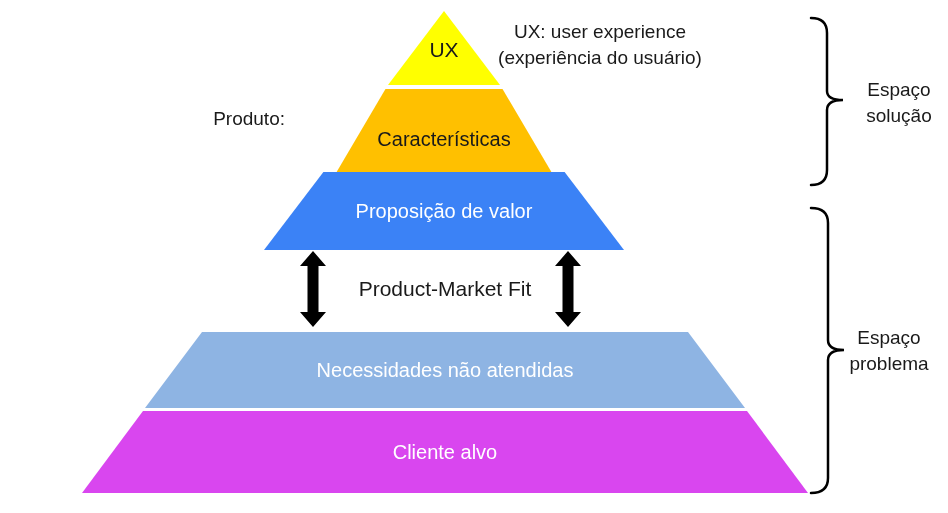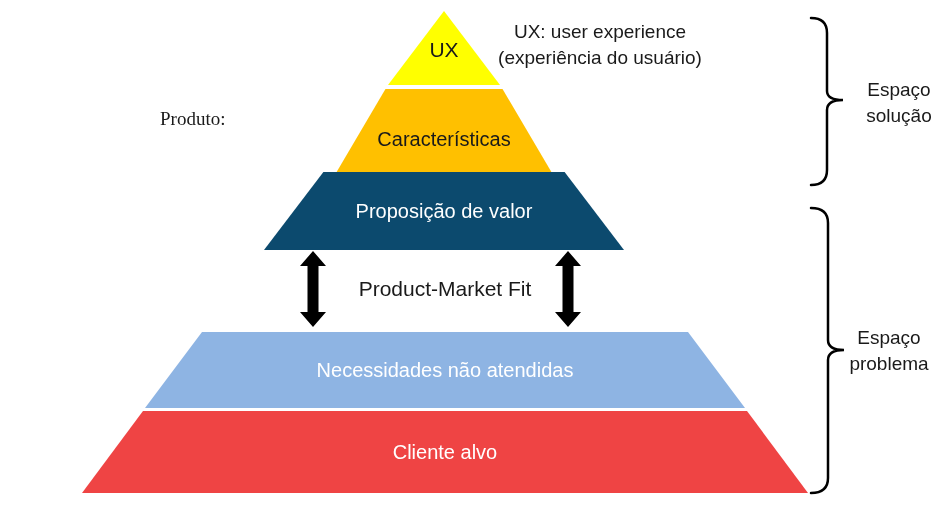--- a/index.html
+++ b/index.html
@@ -16,21 +16,21 @@
     clip-path:polygon(25.2% 0,74.8% 0,100% 100%,0 100%);}
   .trap-vp{left:264px;top:172px;width:360px;height:78px;
     clip-path:polygon(16.5% 0,83.5% 0,100% 100%,0 100%);color:#fff;}
   .trap-needs{left:145px;top:332px;width:600px;height:76px;
     clip-path:polygon(9.5% 0,90.5% 0,100% 100%,0 100%);color:#fff;}
   .trap-cust{left:82px;top:411px;width:726px;height:82px;
     clip-path:polygon(8.4% 0,91.6% 0,100% 100%,0 100%);color:#fff;}
   .note{position:absolute;text-align:center;font-size:19px;line-height:26px;}
   .ux-note{left:470px;top:19px;width:260px;}
   .side-label{position:absolute;font-size:19px;white-space:nowrap;}
-  .produto{left:160px;top:108px;width:125px;font-family:Liberation Serif, serif;}
+  .produto{left:160px;top:108px;width:125px;text-align:right;}
   .mercado{left:8px;top:393px;width:100px;text-align:left;}
   .pmf{position:absolute;left:330px;top:277px;width:230px;text-align:center;
     font-size:21px;white-space:nowrap;}
   .arrow{position:absolute;width:26px;height:76px;}
   .arrow-left{left:300px;top:251px;}
   .arrow-right{left:555px;top:251px;}
   .braces{position:absolute;left:0;top:0;width:948px;height:513px;pointer-events:none;}
   .space-label{position:absolute;text-align:center;font-size:19px;line-height:26px;}
   .sol{left:849px;top:77px;width:100px;}
   .prob{left:834px;top:325px;width:110px;}
@@ -39,28 +39,28 @@
 <body>
 
 <div class="canvas">
 
   <div class="layer tri-ux" style="background: rgb(255, 255, 0);">
     <span class="lbl">UX</span>
   </div>
   <div class="layer trap-feat" style="background: rgb(255, 192, 0);">
     <span class="lbl">Características</span>
   </div>
-  <div class="layer trap-vp" style="background: #0c4a6e;">
+  <div class="layer trap-vp" style="background: #3b82f6;">
     <span class="lbl">Proposição de valor</span>
   </div>
 
   <div class="layer trap-needs" style="background: rgb(142, 180, 227);">
     <span class="lbl">Necessidades não atendidas</span>
   </div>
-  <div class="layer trap-cust" style="background: #ef4444;">
+  <div class="layer trap-cust" style="background: #d946ef;">
     <span class="lbl">Cliente alvo</span>
   </div>
 
   <div class="side-label produto">Produto:</div>
 
   <div class="note ux-note">
     <div>UX: user experience</div>
     <div>(experiência do usuário)</div>
   </div>
 

